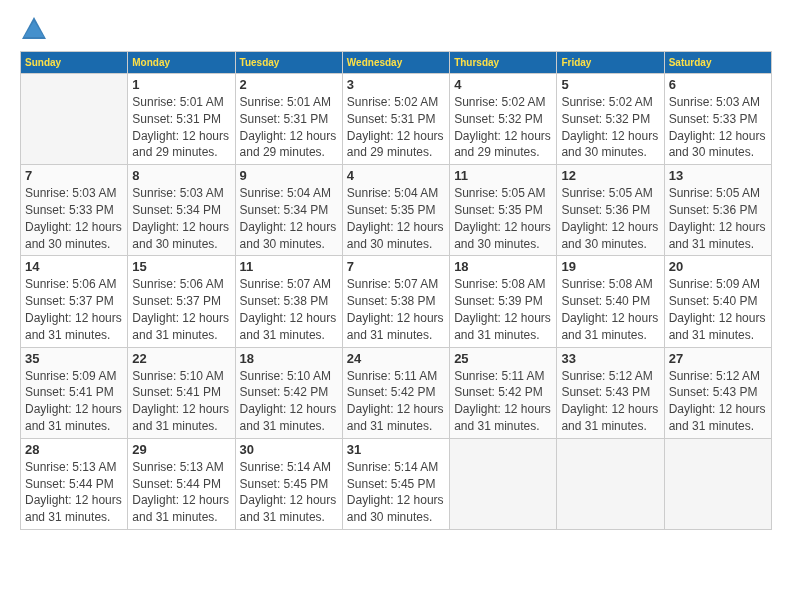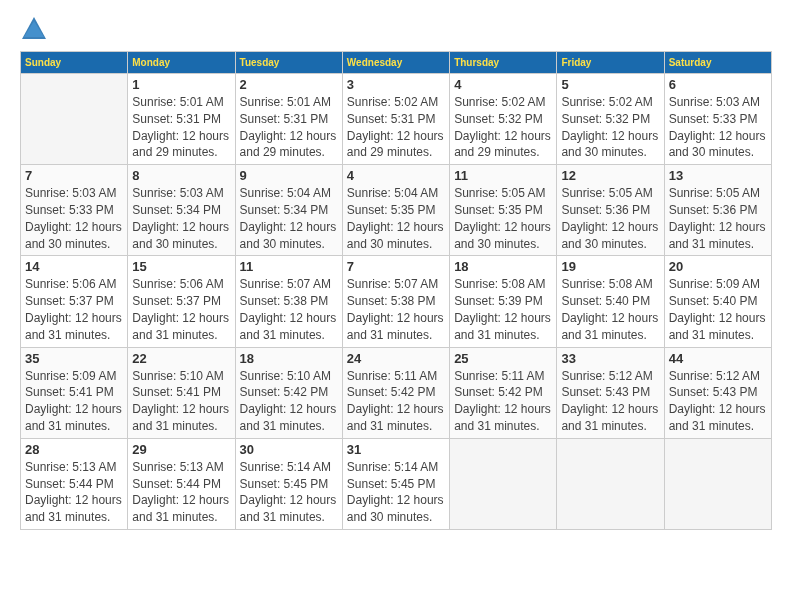--- a/index.html
+++ b/index.html
@@ -187,21 +187,21 @@
           <td><span class="day-num">22</span>
 <span class="day-info">Sunrise: 5:10 AM<br>Sunset: 5:41 PM<br>Daylight: 12 hours and 31 minutes.</span></td>
           <td><span class="day-num">18</span>
 <span class="day-info">Sunrise: 5:10 AM<br>Sunset: 5:42 PM<br>Daylight: 12 hours and 31 minutes.</span></td>
           <td><span class="day-num">24</span>
 <span class="day-info">Sunrise: 5:11 AM<br>Sunset: 5:42 PM<br>Daylight: 12 hours and 31 minutes.</span></td>
           <td><span class="day-num">25</span>
 <span class="day-info">Sunrise: 5:11 AM<br>Sunset: 5:42 PM<br>Daylight: 12 hours and 31 minutes.</span></td>
           <td><span class="day-num">33</span>
 <span class="day-info">Sunrise: 5:12 AM<br>Sunset: 5:43 PM<br>Daylight: 12 hours and 31 minutes.</span></td>
-          <td><span class="day-num">44</span>
+          <td><span class="day-num">27</span>
 <span class="day-info">Sunrise: 5:12 AM<br>Sunset: 5:43 PM<br>Daylight: 12 hours and 31 minutes.</span></td>
         </tr>
         <tr>
           <td><span class="day-num">28</span>
 <span class="day-info">Sunrise: 5:13 AM<br>Sunset: 5:44 PM<br>Daylight: 12 hours and 31 minutes.</span></td>
           <td><span class="day-num">29</span>
 <span class="day-info">Sunrise: 5:13 AM<br>Sunset: 5:44 PM<br>Daylight: 12 hours and 31 minutes.</span></td>
           <td><span class="day-num">30</span>
 <span class="day-info">Sunrise: 5:14 AM<br>Sunset: 5:45 PM<br>Daylight: 12 hours and 31 minutes.</span></td>
           <td><span class="day-num">31</span>

